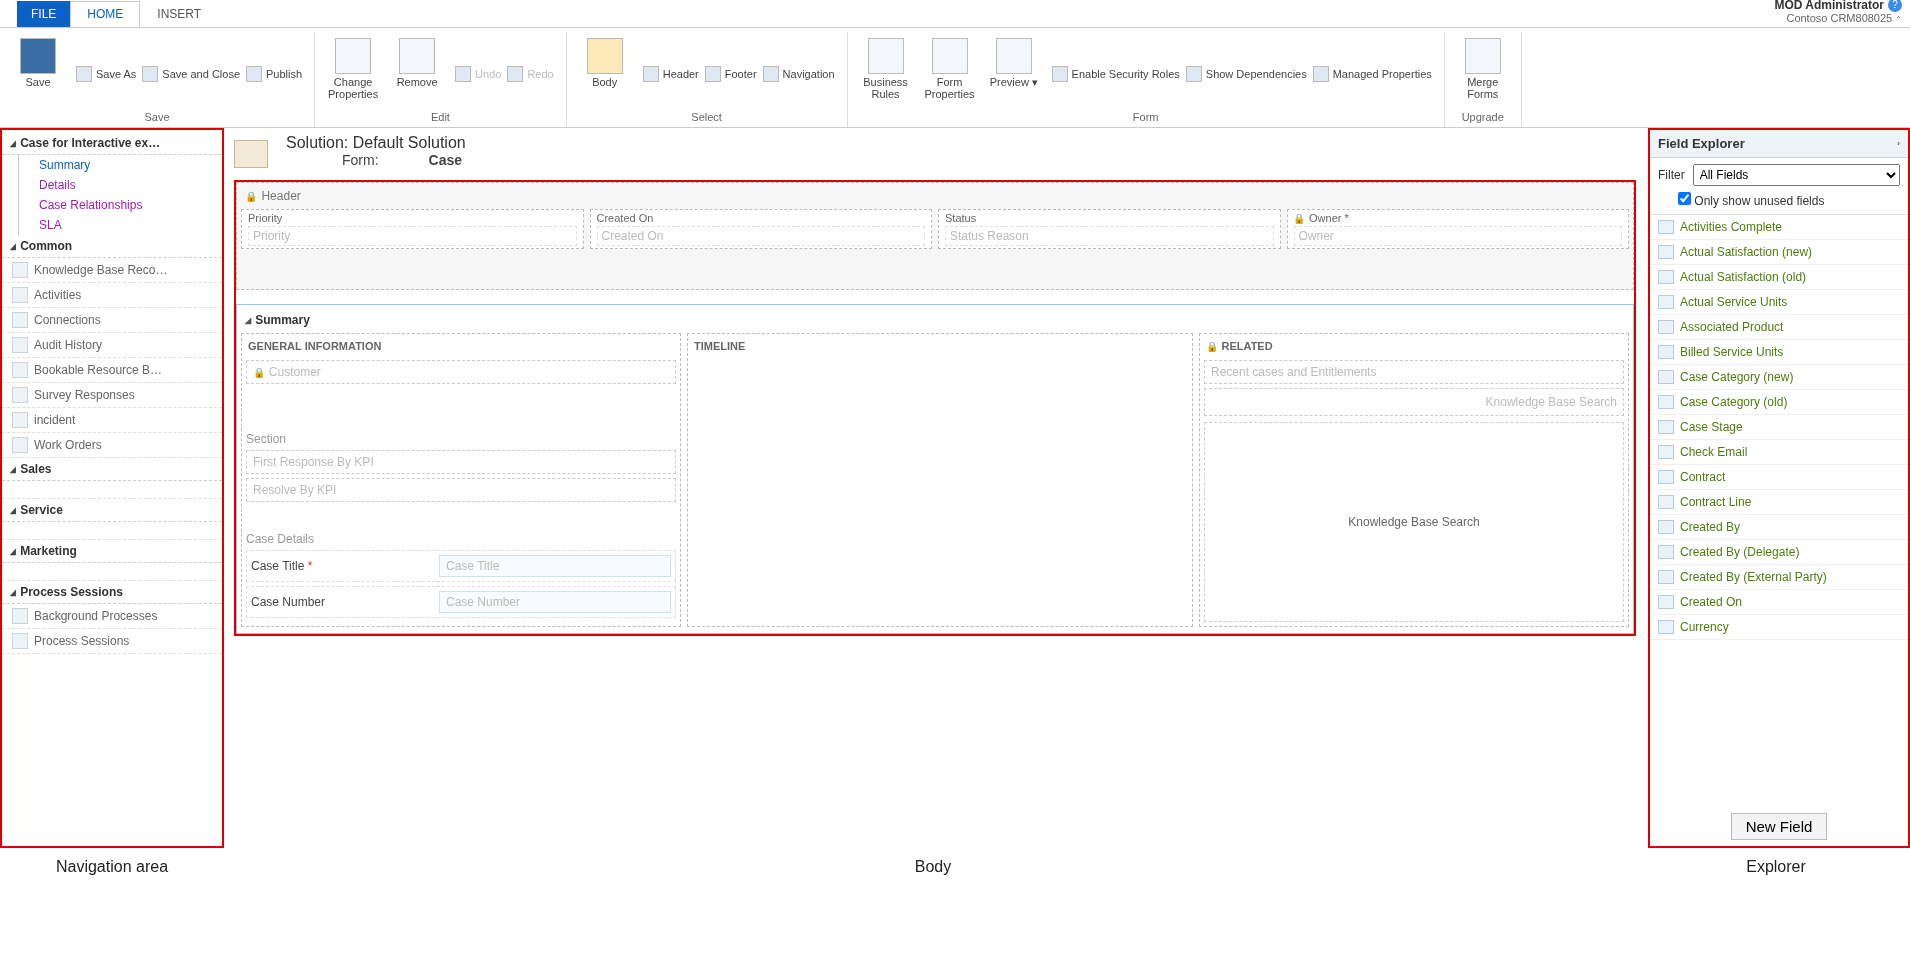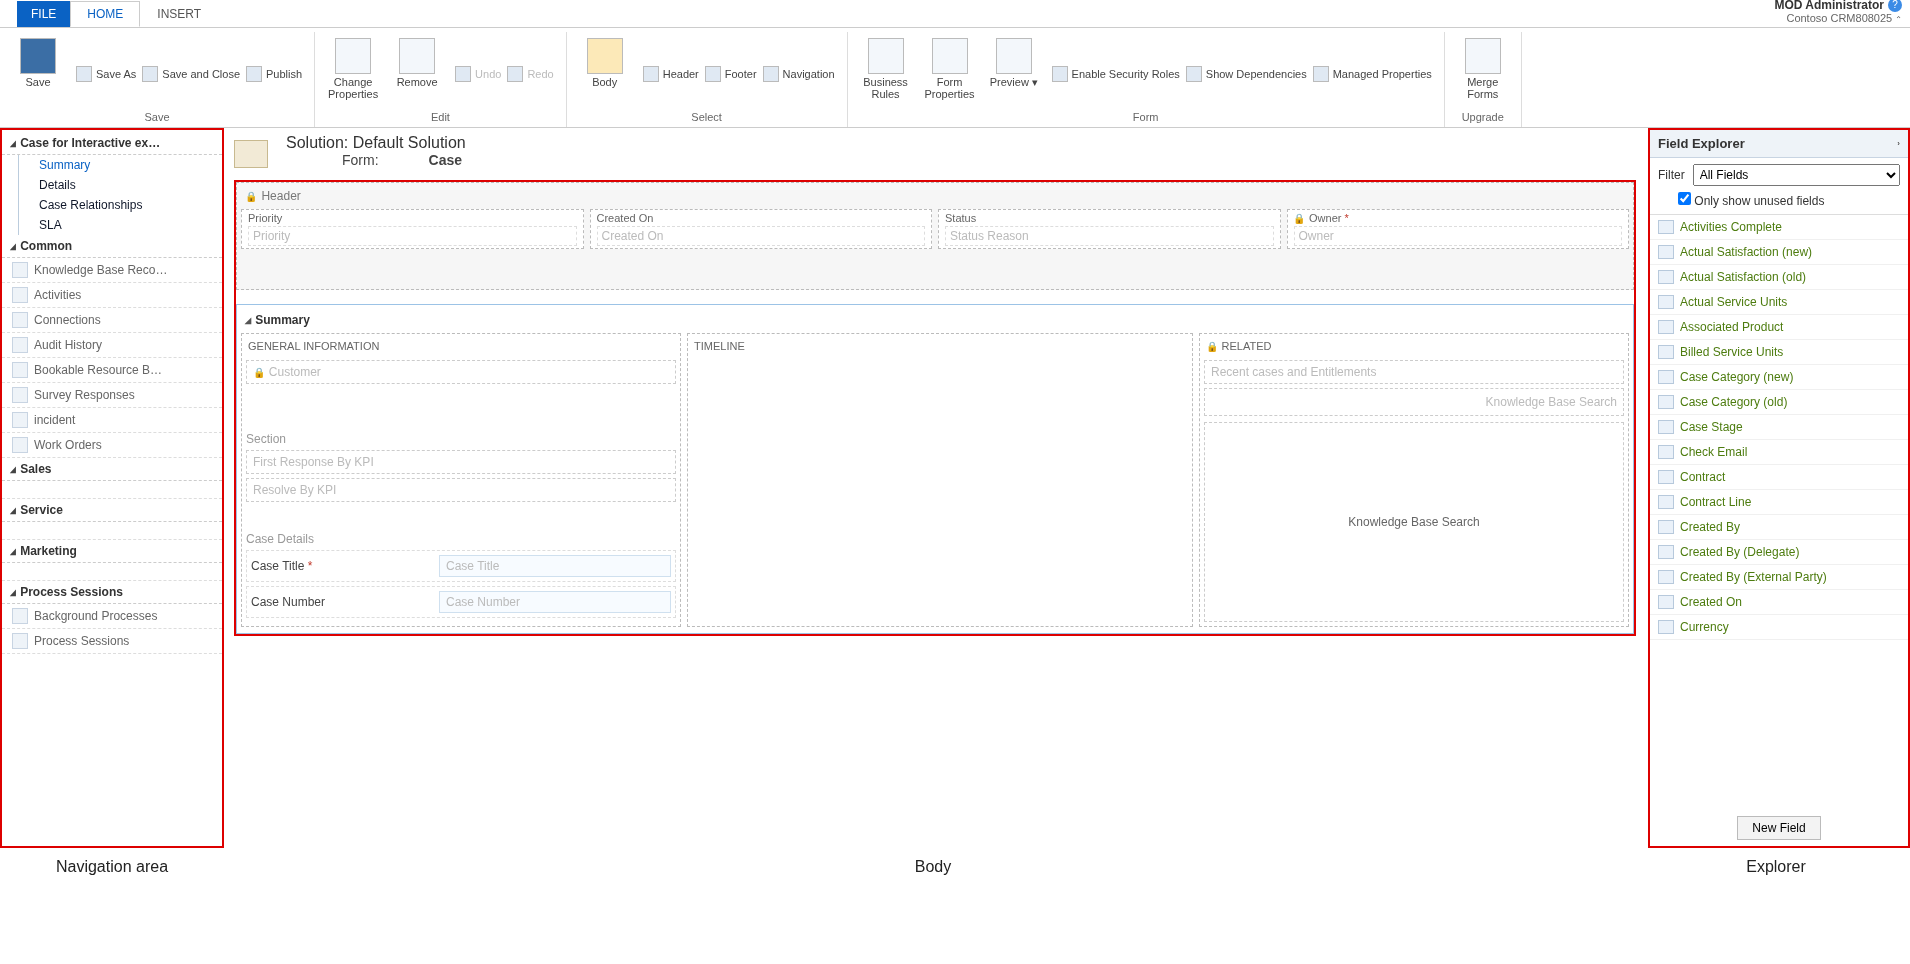--- a/index.html
+++ b/index.html
@@ -25,21 +25,21 @@
   .rb-big span { font-size:11px; color:#444; text-align:center; line-height:1.1; }
   .rb-col { display:flex; flex-direction:row; gap:2px; margin-top:4px; }
   .rb-sm { display:flex; align-items:center; gap:4px; font-size:11px; color:#444; cursor:pointer; padding:1px 2px; white-space:nowrap; }
   .rb-sm .si { width:16px; height:16px; background:#e0e9f3; border:1px solid #bbb; display:inline-block; }
 
   
   .main { display:flex; }
   .nav-col { width:224px; border:2px solid #d00; padding:2px 0; height:720px; overflow:hidden; }
   .nav-group-h { font-size:12px; font-weight:600; padding:4px 8px; border-bottom:1px dashed #ccc; display:flex; align-items:center; gap:4px; color:#333; }
   .nav-group-h::before { content:"◢"; font-size:8px; color:#444; transform:scaleX(0.9); }
-  .nav-sub { padding:3px 4px 3px 20px; font-size:12px; color:#0f172a; border-left:0; display:flex; align-items:center; gap:6px; cursor:pointer; }
+  .nav-sub { padding:3px 4px 3px 20px; font-size:12px; color:#a21caf; border-left:0; display:flex; align-items:center; gap:6px; cursor:pointer; }
   .nav-sub.sel { color:#0a62c4; }
   .nav-item { padding:4px 8px 4px 10px; font-size:12px; color:#666; display:flex; align-items:center; gap:6px; border-bottom:1px dashed #ddd; cursor:pointer; }
   .nav-item .ni-ico { width:16px; height:16px; background:#eef3f8; border:1px solid #c8d4e2; display:inline-block; }
 
   .center-col { flex:1; padding:4px 6px 0 10px; }
   .sol-row { display:flex; align-items:center; gap:18px; padding:2px 0 6px 0; }
   .sol-ico { width:34px; height:28px; background:#f2ead6; border:1px solid #c8b98f; }
   .sol-title { font-size:16px; color:#333; }
   .form-row { display:flex; gap:20px; font-size:14px; color:#444; padding:0 0 6px 56px;}
   .form-name { font-weight:600; margin-left:30px; }
@@ -54,40 +54,40 @@
   .hdr-ph { font-size:12px; color:#bbb; border:1px dashed #ddd; padding:2px 4px; margin-top:2px; }
   .req-star { color:#c0392b; }
 
   .tab-sec { border:1px solid #9cc3e6; margin-top:14px; padding:4px 2px; }
   .tab-sec > .sec-title { color:#333; font-weight:600; }
   .cols3 { display:flex; gap:6px; padding:2px; }
   .col { border:1px dashed #bbb; padding:4px; }
   .col.c1 { width:440px; }
   .col.c2 { flex:1; }
   .col.c3 { width:430px; }
-  .col-h { font-size:11px; color:#666; font-weight:400; padding:2px 2px 8px 2px; }
+  .col-h { font-size:11px; color:#666; font-weight:700; padding:2px 2px 8px 2px; }
   .ph-box { border:1px dashed #ccc; padding:4px 6px; font-size:12px; color:#bbb; margin-bottom:4px; }
   .sec-gap { height:40px; }
   .subsec-h { font-size:12px; color:#999; padding:4px 0; }
   .fld-row { display:flex; gap:8px; align-items:center; border:1px dashed #ddd; padding:4px; margin-bottom:4px;}
   .fld-label { width:180px; font-size:12px; color:#444; }
   .fld-input { flex:1; border:1px solid #cfe0ef; background:#f7fbff; padding:3px 6px; font-size:12px; color:#bbb; }
   .big-blank { border:1px dashed #ccc; height:200px; display:flex; align-items:center; justify-content:center; color:#666; font-size:12px; margin-top:6px;}
   .kb-ph { border:1px dashed #ccc; padding:6px; font-size:12px; color:#bbb; text-align:right; margin-top:4px;}
 
   
   .exp-col { width:262px; border:2px solid #d00; margin-left:6px; height:720px; display:flex; flex-direction:column;}
   .exp-h { background:#eef3f8; border-bottom:1px solid #c8d4e2; padding:6px 8px; font-weight:600; font-size:13px; display:flex; justify-content:space-between; align-items:center;}
   .exp-filter { display:flex; align-items:center; gap:8px; padding:6px 8px; font-size:12px;justify-content:flex-end;}
   .exp-filter select { flex:1; font-size:12px; padding:2px;}
   .exp-chk { padding:0 20px 6px 28px; font-size:12px; color:#333; }
   .exp-list { border-top:1px solid #ddd; flex:1; overflow:auto;}
   .exp-item { display:flex; align-items:center; gap:6px; padding:5px 8px; font-size:12px; color:#4d7c0f; border-bottom:1px solid #f0f0f0; cursor:grab;}
   .exp-item .ei-ico { width:16px; height:14px; background:#eaf1f9; border:1px solid #b7c9dc; }
-  .exp-btn { margin:6px auto; padding:4px 14px; border:1px solid #bbb; background:#f3f3f3; font-size:12px; cursor:pointer;}
+  .exp-btn { margin:6px auto; padding:4px 14px; border:1px solid #bbb; background:#f3f3f3; font-size:15px; cursor:pointer;}
 
   
   .bottom-labels { display:flex; padding:10px 0; font-size:16px; color:#222; }
   .bl-nav { width:224px; text-align:center; }
   .bl-body { flex:1; text-align:center; }
   .bl-exp { width:268px; text-align:center; }
 
   .caret { font-size:8px; color:#555; }
   .vline-tree { border-left:1px solid #bcd; margin-left:16px; }
 </style>

